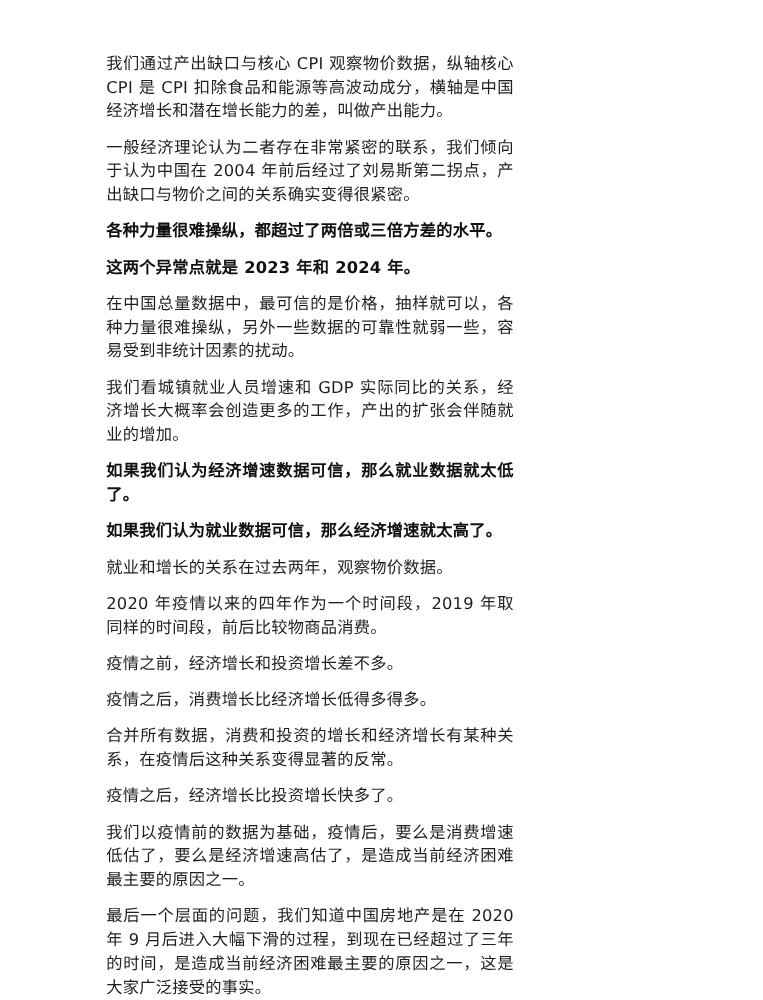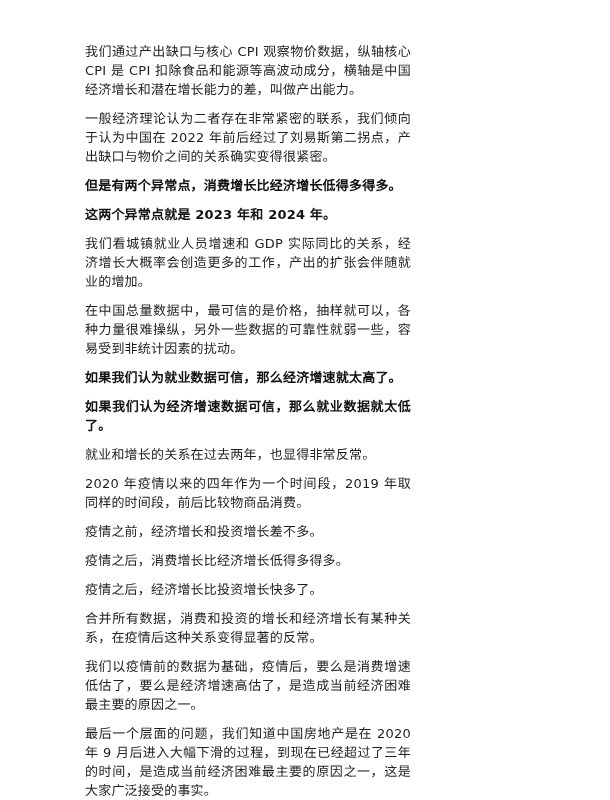--- a/index.html
+++ b/index.html
@@ -34,29 +34,29 @@
     font-weight: 700;
     color: #111111;
   }
 </style>
 </head>
 <body>
 
 <div class="page">
   <div class="doc-body">
       <p>我们通过产出缺口与核心 CPI 观察物价数据，纵轴核心 CPI 是 CPI 扣除食品和能源等高波动成分，横轴是中国经济增长和潜在增长能力的差，叫做产出能力。</p>
-      <p>一般经济理论认为二者存在非常紧密的联系，我们倾向于认为中国在 2022 年前后经过了刘易斯第二拐点，产出缺口与物价之间的关系确实变得很紧密。</p>
-      <p class="bold">但是有两个异常点，消费增长比经济增长低得多得多。</p>
+      <p>一般经济理论认为二者存在非常紧密的联系，我们倾向于认为中国在 2004 年前后经过了刘易斯第二拐点，产出缺口与物价之间的关系确实变得很紧密。</p>
+      <p class="bold">各种力量很难操纵，都超过了两倍或三倍方差的水平。</p>
       <p class="bold">这两个异常点就是 2023 年和 2024 年。</p>
+      <p>在中国总量数据中，最可信的是价格，抽样就可以，各种力量很难操纵，另外一些数据的可靠性就弱一些，容易受到非统计因素的扰动。</p>
       <p>我们看城镇就业人员增速和 GDP 实际同比的关系，经济增长大概率会创造更多的工作，产出的扩张会伴随就业的增加。</p>
-      <p>在中国总量数据中，最可信的是价格，抽样就可以，各种力量很难操纵，另外一些数据的可靠性就弱一些，容易受到非统计因素的扰动。</p>
+      <p class="bold">如果我们认为经济增速数据可信，那么就业数据就太低了。</p>
       <p class="bold">如果我们认为就业数据可信，那么经济增速就太高了。</p>
-      <p class="bold">如果我们认为经济增速数据可信，那么就业数据就太低了。</p>
-      <p>就业和增长的关系在过去两年，也显得非常反常。</p>
+      <p>就业和增长的关系在过去两年，观察物价数据。</p>
       <p>2020 年疫情以来的四年作为一个时间段，2019 年取同样的时间段，前后比较物商品消费。</p>
       <p>疫情之前，经济增长和投资增长差不多。</p>
       <p>疫情之后，消费增长比经济增长低得多得多。</p>
+      <p>合并所有数据，消费和投资的增长和经济增长有某种关系，在疫情后这种关系变得显著的反常。</p>
       <p>疫情之后，经济增长比投资增长快多了。</p>
-      <p>合并所有数据，消费和投资的增长和经济增长有某种关系，在疫情后这种关系变得显著的反常。</p>
       <p>我们以疫情前的数据为基础，疫情后，要么是消费增速低估了，要么是经济增速高估了，是造成当前经济困难最主要的原因之一。</p>
       <p>最后一个层面的问题，我们知道中国房地产是在 2020 年 9 月后进入大幅下滑的过程，到现在已经超过了三年的时间，是造成当前经济困难最主要的原因之一，这是大家广泛接受的事实。</p>
     </div>
 </div>
 
 </body></html>

